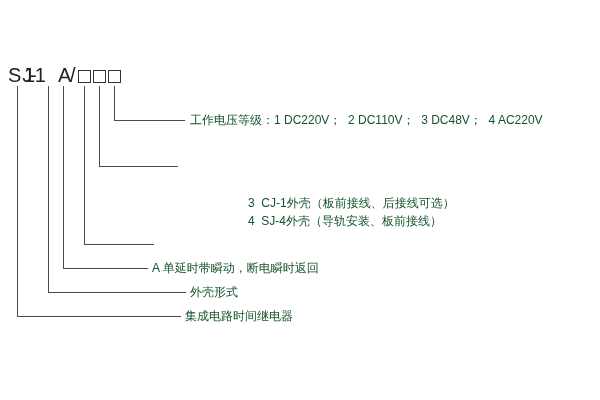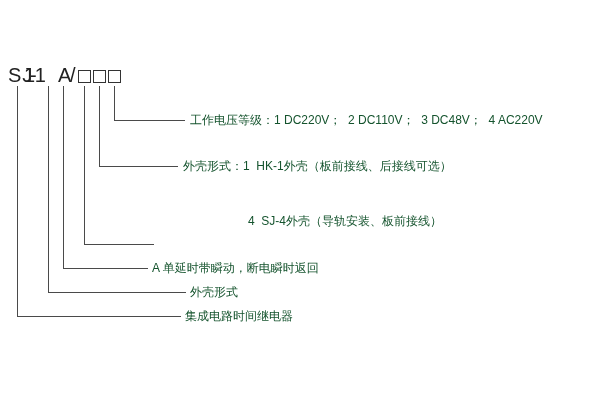--- a/index.html
+++ b/index.html
@@ -61,20 +61,20 @@
 
   <div class="connector" style="left:114px; top:86px; width:70px;  height:34px"></div>
   <div class="connector" style="left:99px;  top:86px; width:78px;  height:80px"></div>
   <div class="connector" style="left:84px;  top:86px; width:69px;  height:158px"></div>
   <div class="connector" style="left:63px;  top:86px; width:84px;  height:182px"></div>
   <div class="connector" style="left:48px;  top:86px; width:137px; height:206px"></div>
   <div class="connector" style="left:17px;  top:86px; width:163px; height:230px"></div>
 
   <div class="label" style="left:190px; top:112px">工作电压等级：1 DC220V；  2 DC110V；  3 DC48V；  4 AC220V</div>
 
-  <div class="label" style="left:183px; top:158px">外壳形式：1  HK-1外壳（板前接线、后接线可选）</div>
+  <div class="label" style="left:248px; top:195px">3  CJ-1外壳（板前接线、后接线可选）</div>
   <div class="label" style="left:248px; top:213px">4  SJ-4外壳（导轨安装、板前接线）</div>
 
   <div class="label" style="left:152px; top:260px">A 单延时带瞬动，断电瞬时返回</div>
   <div class="label" style="left:190px; top:284px">外壳形式</div>
   <div class="label" style="left:185px; top:308px">集成电路时间继电器</div>
 
 </div>
 
 </body></html>

